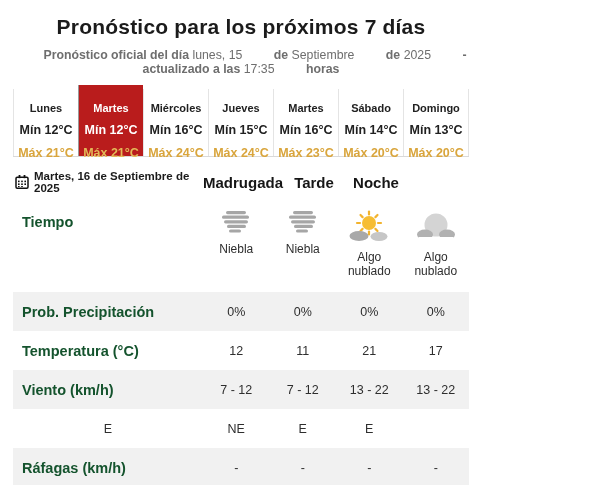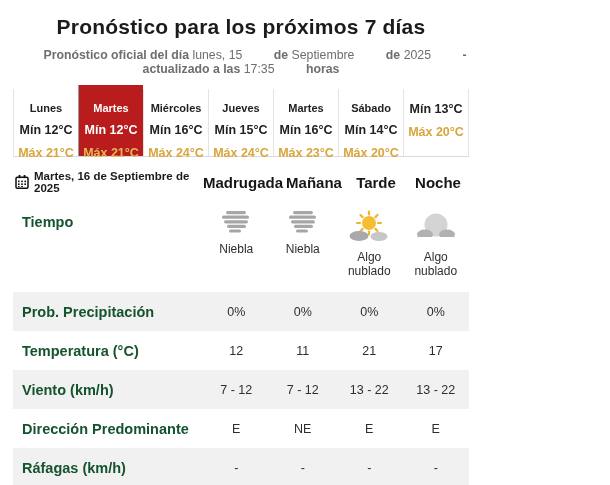--- a/index.html
+++ b/index.html
@@ -74,20 +74,21 @@
       <div class="day-name">Martes</div>
       <div class="day-min">Mín 16°C</div>
       <div class="day-max">Máx 23°C</div>
     </div>
     <div class="day">
       <div class="day-name">Sábado</div>
       <div class="day-min">Mín 14°C</div>
       <div class="day-max">Máx 20°C</div>
     </div>
     <div class="day">
+      <div class="day-name">Domingo</div>
       <div class="day-min">Mín 13°C</div>
       <div class="day-max">Máx 20°C</div>
     </div>
   </div>
 
   <div class="grid thead">
     <div class="date-label">
       <svg width="14" height="14" viewBox="0 0 14 14">
         <rect x="1" y="2.2" width="12" height="11" rx="1.2" fill="none" stroke="#111111" stroke-width="1.5"></rect>
         <rect x="3.6" y="0" width="1.8" height="3.2" fill="#111111"></rect>
@@ -97,21 +98,20 @@
           <rect x="9.4" y="5.6" width="1.6" height="1.6" fill="#111111"></rect>
         <rect x="3" y="8.4" width="1.6" height="1.6" fill="#111111"></rect>
           <rect x="6.2" y="8.4" width="1.6" height="1.6" fill="#111111"></rect>
           <rect x="9.4" y="8.4" width="1.6" height="1.6" fill="#111111"></rect>
         <rect x="3" y="11" width="1.6" height="1" fill="#111111"></rect>
           <rect x="6.2" y="11" width="1.6" height="1" fill="#111111"></rect>
       </svg>
       <span>Martes, 16 de Septiembre de 2025</span>
     </div>
     <div class="col-h">Madrugada</div>
-    <div class="col-h">Mañana</div>
     <div class="col-h">Tarde</div>
     <div class="col-h">Noche</div>
   </div>
 
   <div class="grid weather-row">
     <div class="row-label">Tiempo</div>
 
     <div class="weather-cell">
       <svg width="38" height="26" viewBox="0 0 38 26">
         <rect x="9" y="1" width="20" height="3.2" rx="1.6" fill="#a6a6a6"></rect>
@@ -183,21 +183,20 @@
 
   <div class="grid data-row alt">
     <div class="row-label">Viento (km/h)</div>
     <div class="cell">7 - 12</div>
     <div class="cell">7 - 12</div>
     <div class="cell">13 - 22</div>
     <div class="cell">13 - 22</div>
   </div>
 
   <div class="grid data-row">
-    <div class="row-label">Dirección Predominante</div>
     <div class="cell">E</div>
     <div class="cell">NE</div>
     <div class="cell">E</div>
     <div class="cell">E</div>
   </div>
 
   <div class="grid data-row alt">
     <div class="row-label">Ráfagas (km/h)</div>
     <div class="cell">-</div>
     <div class="cell">-</div>

